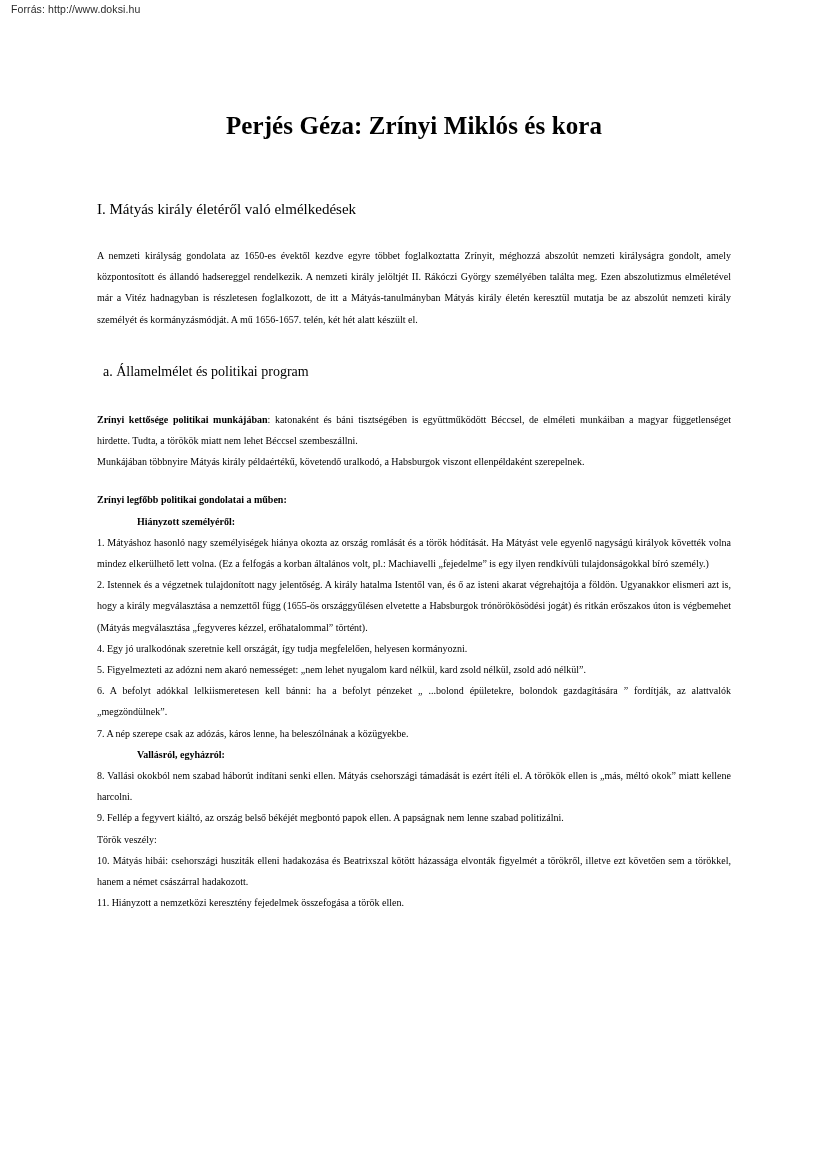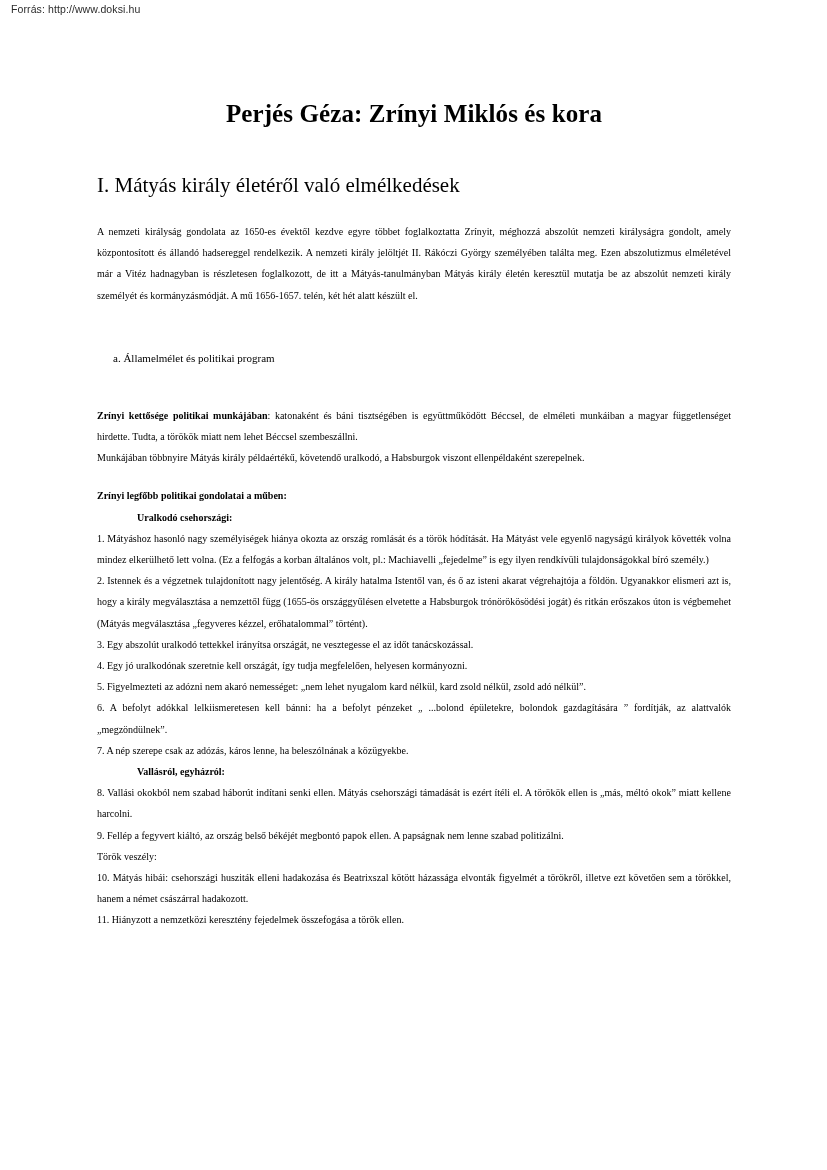--- a/index.html
+++ b/index.html
@@ -33,43 +33,43 @@
 
   
   .page {
     position: absolute;
     left: 97px;
     top: 0;
     width: 634px;
   }
 
   .doc-title {
-    margin: 0;
+    margin: 12px;
     padding: 0;
     text-align: center;
     font-size: 25px;
     font-weight: bold;
     line-height: 30px;
     letter-spacing: 0.1px;
     padding-top: 99px;
   }
 
   .section-heading {
     margin: 0;
     padding: 0;
-    font-size: 21px;
+    font-size: 15px;
     font-weight: normal;
     line-height: 24px;
     padding-top: 44px;
   }
 
   .subsection-heading {
-    margin: 16px;
+    margin: 6px;
     padding: 0;
-    font-size: 11px;
+    font-size: 14px;
     font-weight: normal;
     line-height: 22px;
     padding-top: 25px;
   }
 
   p.body {
     margin: 0;
     padding: 0;
     font-size: 10px;
     line-height: 21.2px;
@@ -129,25 +129,24 @@
   <p class="body">Munkájában többnyire Mátyás király példaértékű, követendő uralkodó, a Habsburgok viszont ellenpéldaként szerepelnek.</p>
 
   <div class="gap-sm"></div>
 
   <p class="body">
       <span class="group-bold">Zrínyi legfőbb politikai gondolatai a műben:</span>
     </p>
 
   <div id="groups-container">
       <p class="body">
-        <span class="sub-bold">Uralkodó csehországi:</span>
+        <span class="sub-bold">Hiányzott személyéről:</span>
       </p>
       <p class="body">1. Mátyáshoz hasonló nagy személyiségek hiánya okozta az ország romlását és a török hódítását. Ha Mátyást vele egyenlő nagyságú királyok követték volna mindez elkerülhető lett volna. (Ez a felfogás a korban általános volt, pl.: Machiavelli „fejedelme” is egy ilyen rendkívüli tulajdonságokkal bíró személy.)</p>
       <p class="body">2. Istennek és a végzetnek tulajdonított nagy jelentőség. A király hatalma Istentől van, és ő az isteni akarat végrehajtója a földön. Ugyanakkor elismeri azt is, hogy a király megválasztása a nemzettől függ (1655-ös országgyűlésen elvetette a Habsburgok trónörökösödési jogát) és ritkán erőszakos úton is végbemehet (Mátyás megválasztása „fegyveres kézzel, erőhatalommal” történt).</p>
-      <p class="body">3. Egy abszolút uralkodó tettekkel irányítsa országát, ne vesztegesse el az időt tanácskozással.</p>
       <p class="body">4. Egy jó uralkodónak szeretnie kell országát, így tudja megfelelően, helyesen kormányozni.</p>
       <p class="body">5. Figyelmezteti az adózni nem akaró nemességet: „nem lehet nyugalom kard nélkül, kard zsold nélkül, zsold adó nélkül”.</p>
       <p class="body">6.  A befolyt adókkal lelkiismeretesen kell bánni: ha a befolyt pénzeket „ ...bolond épületekre, bolondok gazdagítására ” fordítják, az alattvalók „megzöndülnek”.</p>
       <p class="body">7.  A nép szerepe csak az adózás, káros lenne, ha beleszólnának a közügyekbe.</p>
       <p class="body">
         <span class="sub-bold">Vallásról, egyházról:</span>
       </p>
       <p class="body">8. Vallási okokból nem szabad háborút indítani senki ellen. Mátyás csehországi támadását is ezért ítéli el. A törökök ellen is „más, méltó okok” miatt kellene harcolni.</p>
       <p class="body">9. Fellép a fegyvert kiáltó, az ország belső békéjét megbontó papok ellen. A papságnak nem lenne szabad politizálni.</p>
       <p class="body">

